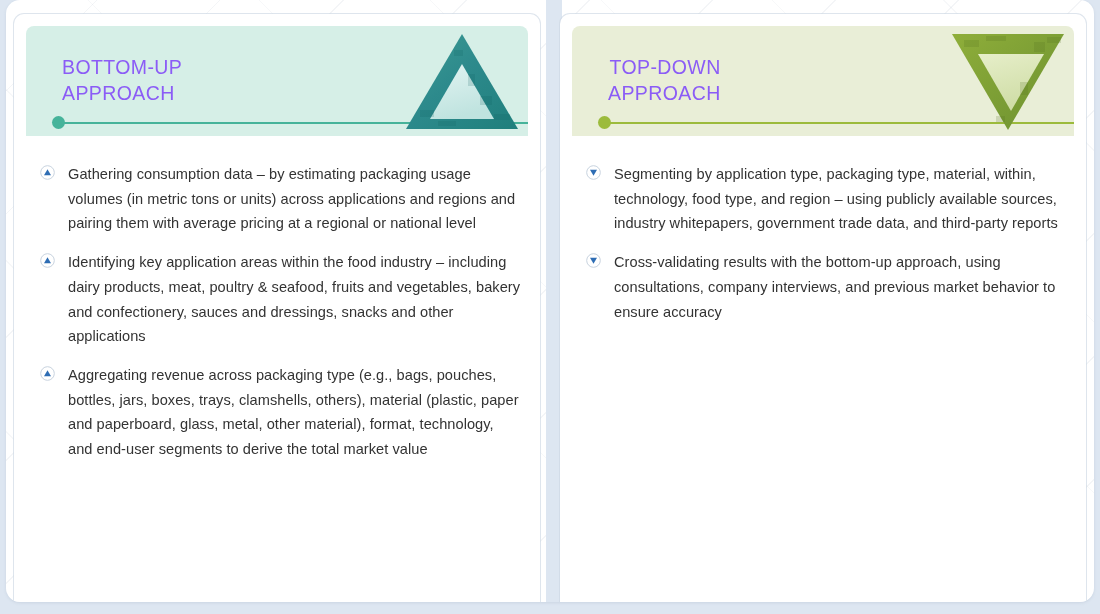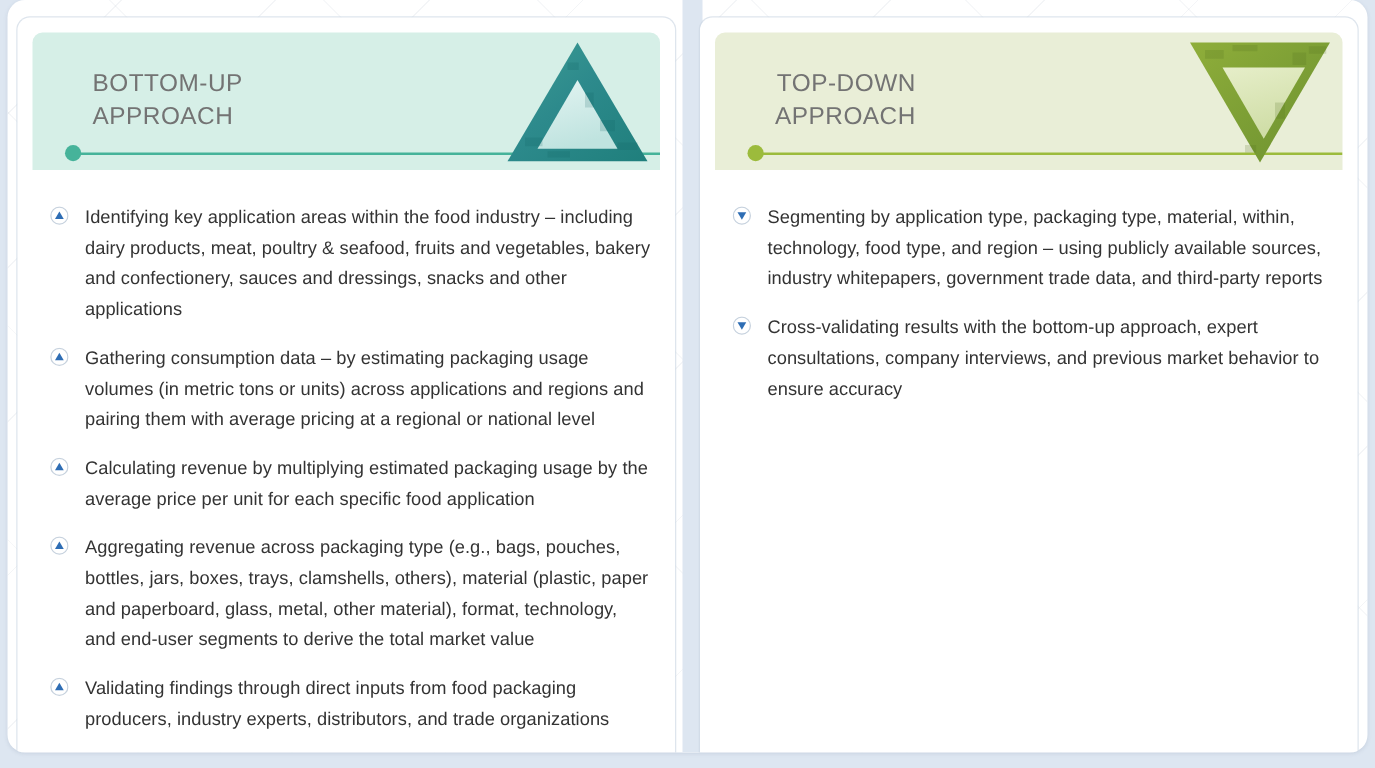--- a/index.html
+++ b/index.html
@@ -80,24 +80,23 @@
   .left  .panel-header { background: #d6efe7; }
   .right .panel-header { background: #e9eed7; text-align: right; }
 
   .panel-title {
     position: absolute;
     left: 36px;
     top: 28px;
     font-size: 19.5px;
     line-height: 26px;
     letter-spacing: 0.4px;
-    color: #737373;
+    color: #8b5cf6;
     font-weight: 400;
     white-space: pre-line;
-    margin-left: 12px;
   }
 
   
   .rule-dot {
     position: absolute;
     left: 26px;
     bottom: 7px;
     width: 13px;
     height: 13px;
     border-radius: 50%;
@@ -196,62 +195,44 @@
 
     <div class="bullet-list">
 
       <div class="bullet-item">
         <span class="bullet-badge">
           <svg viewBox="0 0 15 15" xmlns="http://www.w3.org/2000/svg">
             <circle cx="7.5" cy="7.5" r="6.8" fill="#ffffff" stroke="#c7d2de" stroke-width="1"></circle>
             <polygon points="7.5,4.2 11,10.2 4,10.2" fill="#2e6db4"></polygon>
           </svg>
         </span>
+        <span class="bullet-text">Gathering consumption data – by estimating packaging usage volumes (in metric tons or units) across applications and regions and pairing them with average pricing at a regional or national level</span>
+      </div>
+
+      <div class="bullet-item">
+        <span class="bullet-badge">
+          <svg viewBox="0 0 15 15" xmlns="http://www.w3.org/2000/svg">
+            <circle cx="7.5" cy="7.5" r="6.8" fill="#ffffff" stroke="#c7d2de" stroke-width="1"></circle>
+            <polygon points="7.5,4.2 11,10.2 4,10.2" fill="#2e6db4"></polygon>
+          </svg>
+        </span>
         <span class="bullet-text">Identifying key application areas within the food industry – including dairy products, meat, poultry &amp; seafood, fruits and vegetables, bakery and confectionery, sauces and dressings, snacks and other applications</span>
       </div>
 
+
       <div class="bullet-item">
         <span class="bullet-badge">
           <svg viewBox="0 0 15 15" xmlns="http://www.w3.org/2000/svg">
             <circle cx="7.5" cy="7.5" r="6.8" fill="#ffffff" stroke="#c7d2de" stroke-width="1"></circle>
             <polygon points="7.5,4.2 11,10.2 4,10.2" fill="#2e6db4"></polygon>
           </svg>
         </span>
-        <span class="bullet-text">Gathering consumption data – by estimating packaging usage volumes (in metric tons or units) across applications and regions and pairing them with average pricing at a regional or national level</span>
-      </div>
-
-      <div class="bullet-item">
-        <span class="bullet-badge">
-          <svg viewBox="0 0 15 15" xmlns="http://www.w3.org/2000/svg">
-            <circle cx="7.5" cy="7.5" r="6.8" fill="#ffffff" stroke="#c7d2de" stroke-width="1"></circle>
-            <polygon points="7.5,4.2 11,10.2 4,10.2" fill="#2e6db4"></polygon>
-          </svg>
-        </span>
-        <span class="bullet-text">Calculating revenue by multiplying estimated packaging usage by the average price per unit for each specific food application</span>
-      </div>
-
-      <div class="bullet-item">
-        <span class="bullet-badge">
-          <svg viewBox="0 0 15 15" xmlns="http://www.w3.org/2000/svg">
-            <circle cx="7.5" cy="7.5" r="6.8" fill="#ffffff" stroke="#c7d2de" stroke-width="1"></circle>
-            <polygon points="7.5,4.2 11,10.2 4,10.2" fill="#2e6db4"></polygon>
-          </svg>
-        </span>
         <span class="bullet-text">Aggregating revenue across packaging type (e.g., bags, pouches, bottles, jars, boxes, trays, clamshells, others), material (plastic, paper and paperboard, glass, metal, other material), format, technology, and end-user segments to derive the total market value</span>
       </div>
 
-      <div class="bullet-item">
-        <span class="bullet-badge">
-          <svg viewBox="0 0 15 15" xmlns="http://www.w3.org/2000/svg">
-            <circle cx="7.5" cy="7.5" r="6.8" fill="#ffffff" stroke="#c7d2de" stroke-width="1"></circle>
-            <polygon points="7.5,4.2 11,10.2 4,10.2" fill="#2e6db4"></polygon>
-          </svg>
-        </span>
-        <span class="bullet-text">Validating findings through direct inputs from food packaging producers, industry experts, distributors, and trade organizations</span>
-      </div>
 
     </div>
   </section>
 
   <section class="panel right">
 
     <div class="panel-header">
       <div class="panel-title">TOP-DOWN
 APPROACH</div>
 
@@ -300,19 +281,19 @@
       </div>
 
 
       <div class="bullet-item">
         <span class="bullet-badge">
           <svg viewBox="0 0 15 15" xmlns="http://www.w3.org/2000/svg">
             <circle cx="7.5" cy="7.5" r="6.8" fill="#ffffff" stroke="#c7d2de" stroke-width="1"></circle>
             <polygon points="4,4.8 11,4.8 7.5,10.8" fill="#2e6db4"></polygon>
           </svg>
         </span>
-        <span class="bullet-text">Cross-validating results with the bottom-up approach, expert consultations, company interviews, and previous market behavior to ensure accuracy</span>
+        <span class="bullet-text">Cross-validating results with the bottom-up approach, using consultations, company interviews, and previous market behavior to ensure accuracy</span>
       </div>
 
     </div>
   </section>
 
 </div>
 
 </body></html>

